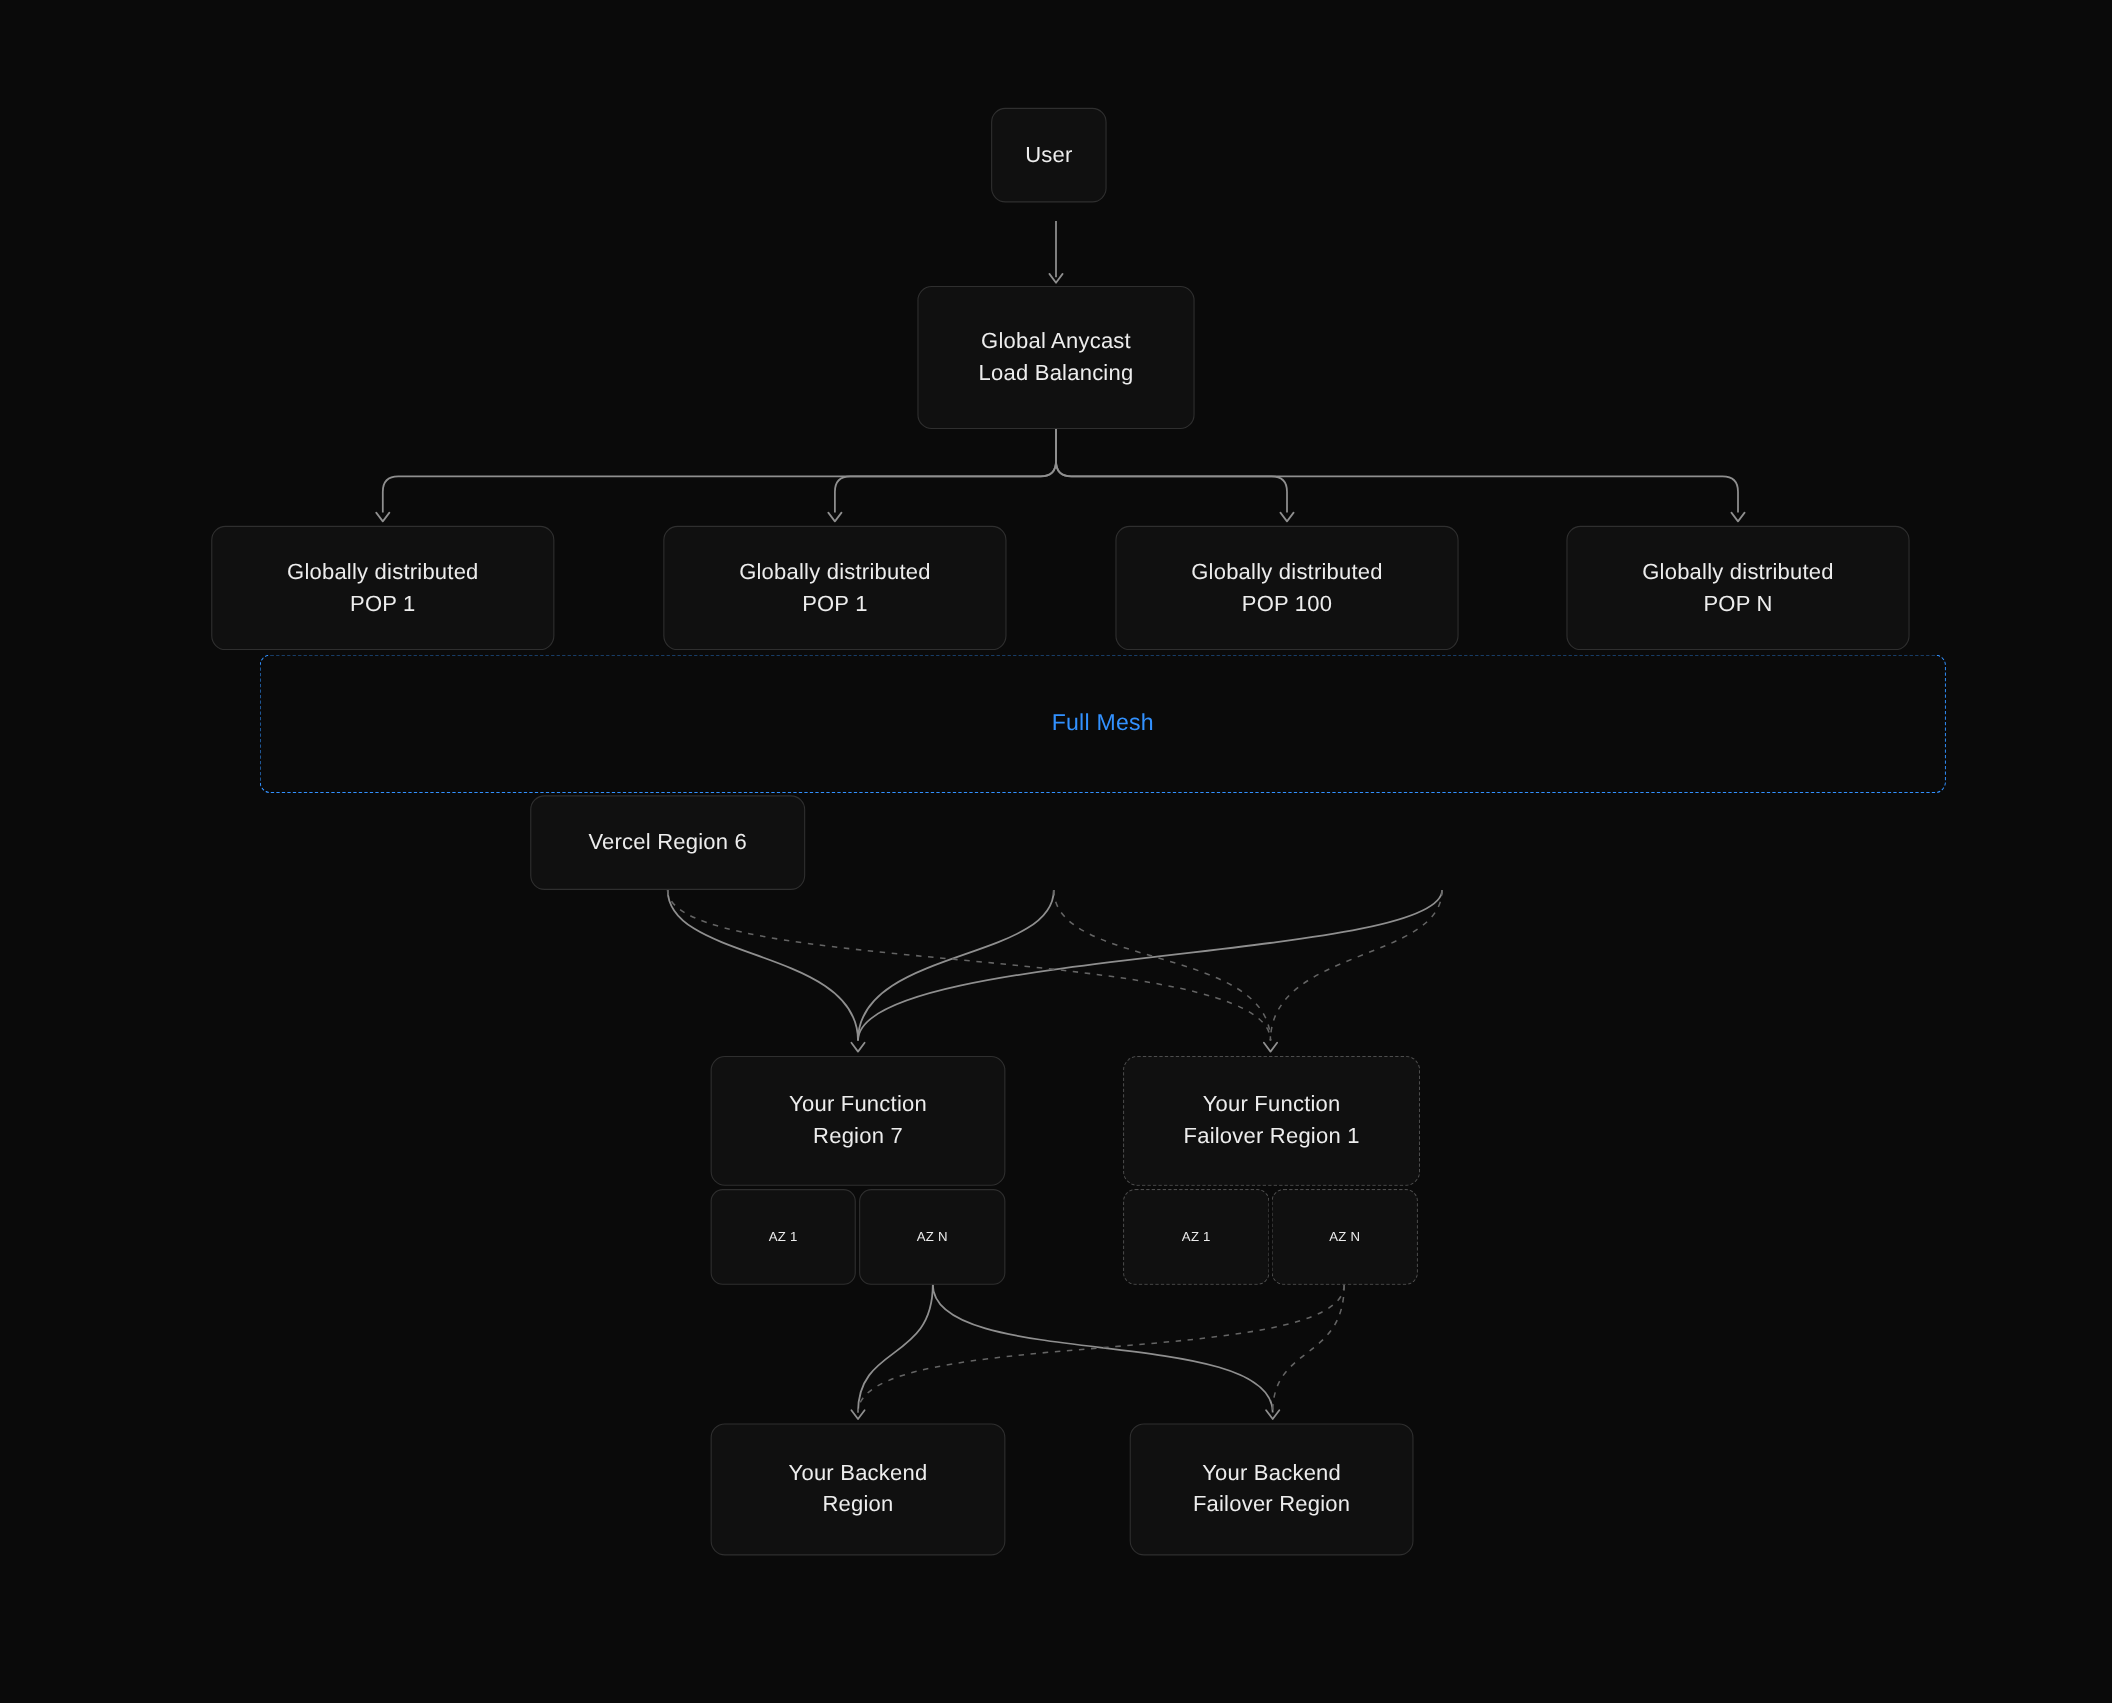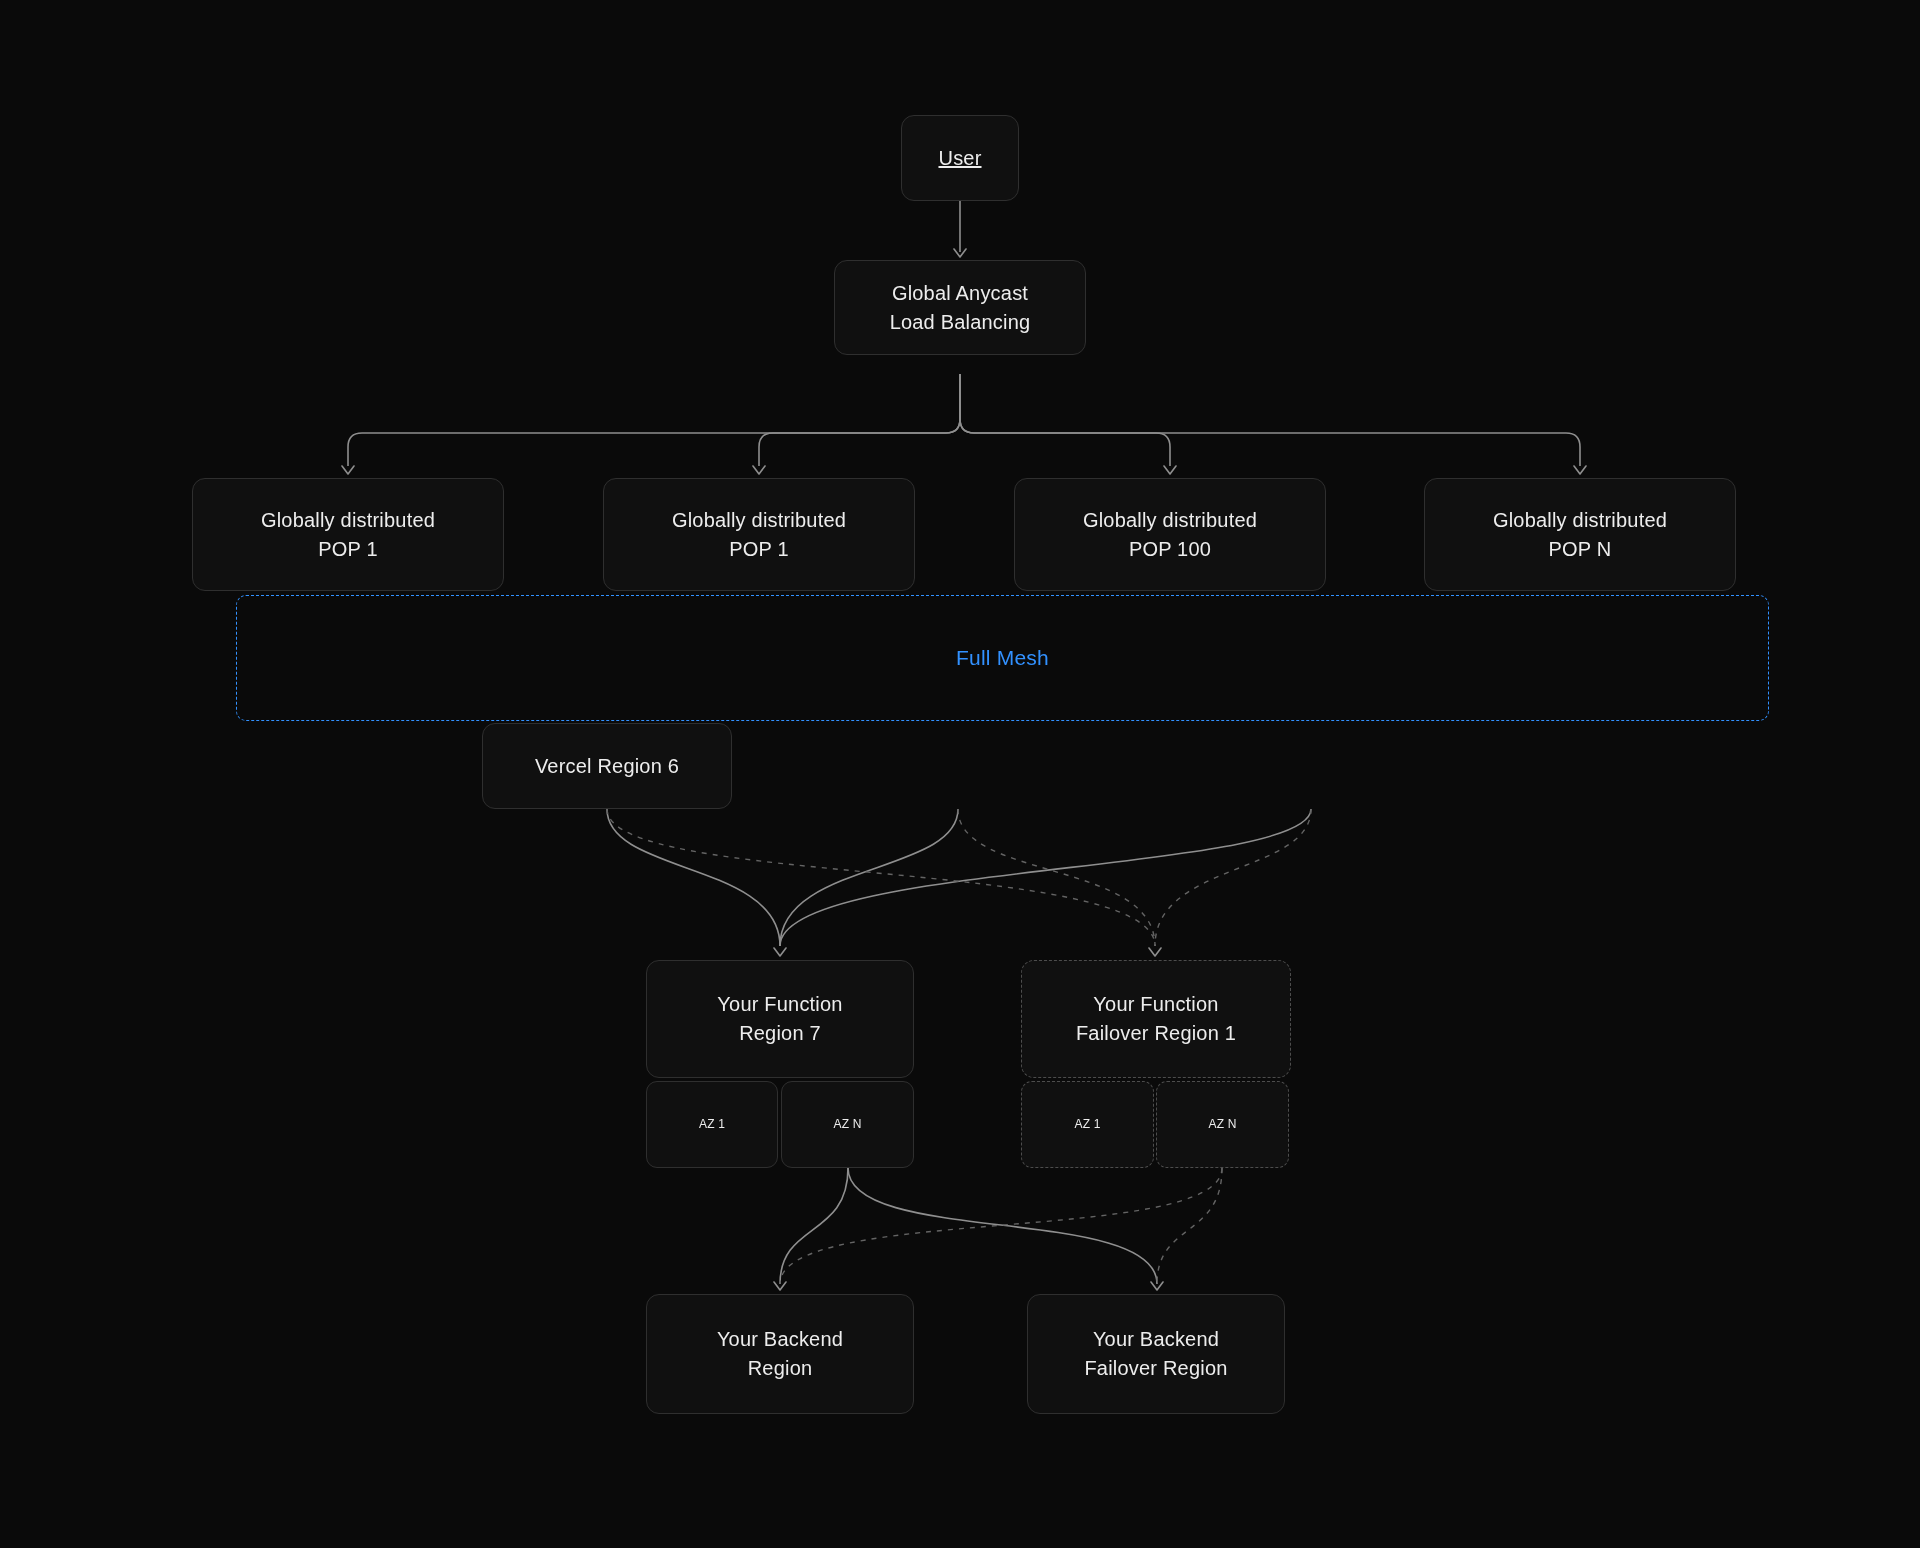--- a/index.html
+++ b/index.html
@@ -72,25 +72,25 @@
 
     <path class="edge" d="M848,1168 C848,1238 780,1222 780,1284"></path>
     <path class="edge" d="M848,1168 C848,1246 1157,1204 1157,1284"></path>
 
     <path class="edge dashed" d="M1222,1168 C1222,1238 1157,1222 1157,1284"></path>
     <path class="edge dashed" d="M1222,1168 C1222,1246 780,1204 780,1284"></path>
     <path class="arrowhead" d="M774,1282 L780,1290 L786,1282"></path>
     <path class="arrowhead" d="M1151,1282 L1157,1290 L1163,1282"></path>
   </svg>
 
-  <div class="node" style="left:901px;top:115px;width:118px;height:86px;text-decoration:underline;">
+  <div class="node" style="left:901px;top:98px;width:105px;height:86px;">
     <span>User</span>
   </div>
 
-  <div class="node" style="left:834px;top:260px;width:252px;height:95px;">
+  <div class="node" style="left:834px;top:260px;width:252px;height:130px;">
     <span>Global Anycast</span>
     <span>Load Balancing</span>
   </div>
 
   <div class="node" style="left:192px;top:478px;width:312px;height:113px;">
     <span>Globally distributed</span>
     <span>POP 1</span>
   </div>
   <div class="node" style="left:603px;top:478px;width:312px;height:113px;">
     <span>Globally distributed</span>

